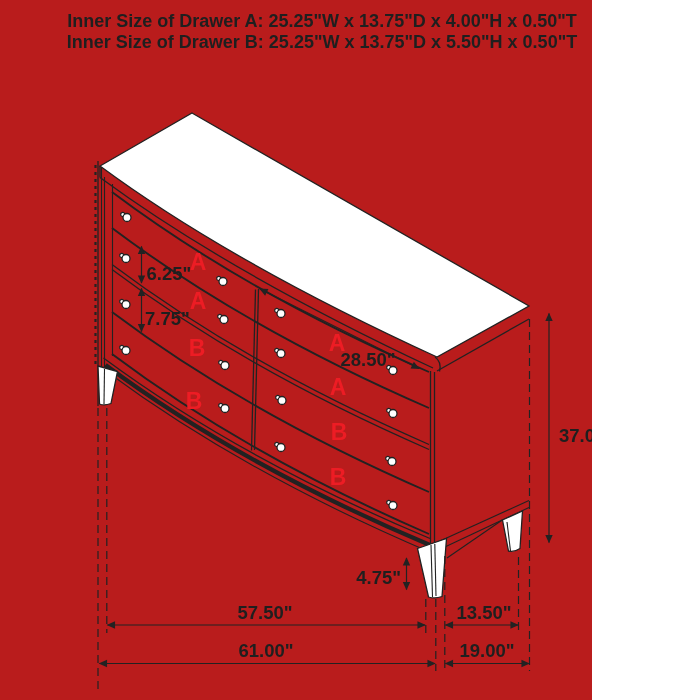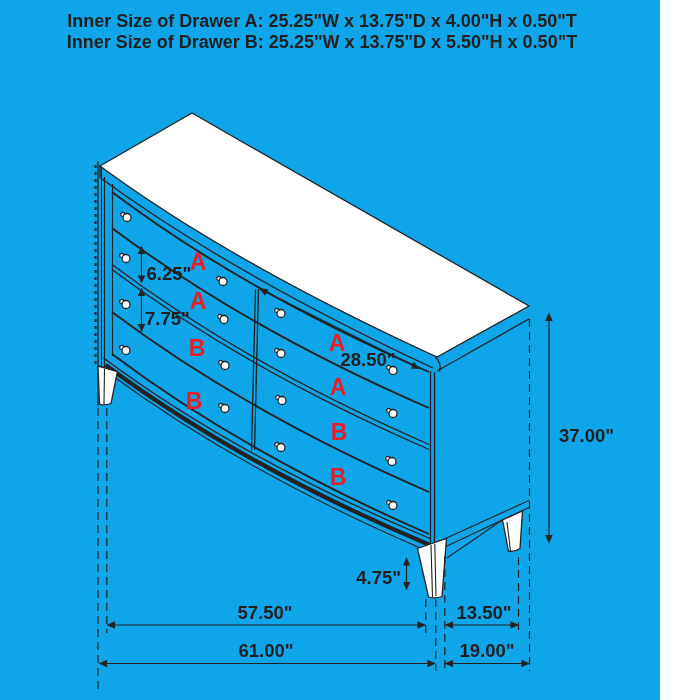--- a/index.html
+++ b/index.html
@@ -1,16 +1,16 @@
 <!DOCTYPE html>
 <html><head>
 <meta charset="utf-8">
 <style>
   html,body{margin:0;padding:0;background:#ffffff;}
-  .page{position:relative;width:660px;height:700px;background:#0ea5e9;overflow:hidden;
+  .page{position:relative;width:592px;height:700px;background:#b91c1c;overflow:hidden;
         font-family:"Liberation Sans",sans-serif;}
   svg text{font-family:"Liberation Sans",sans-serif;}
   .hdr{font-size:18px;font-weight:bold;fill:#1f1f1f;}
   .dim{font-size:18.5px;font-weight:bold;fill:#1f1f1f;}
   .dlabel{font-size:23px;font-weight:bold;fill:#ed1c24;}
   .ln{stroke:#222222;fill:none;stroke-width:1.3;}
   .ln2{stroke:#222222;fill:none;stroke-width:1.9;}
   .thick{stroke:#222222;fill:none;stroke-width:4.2;}
   .thin{stroke:#222222;fill:none;stroke-width:1.1;}
   .fillw{fill:#ffffff;stroke:#222222;stroke-width:1.3;}

